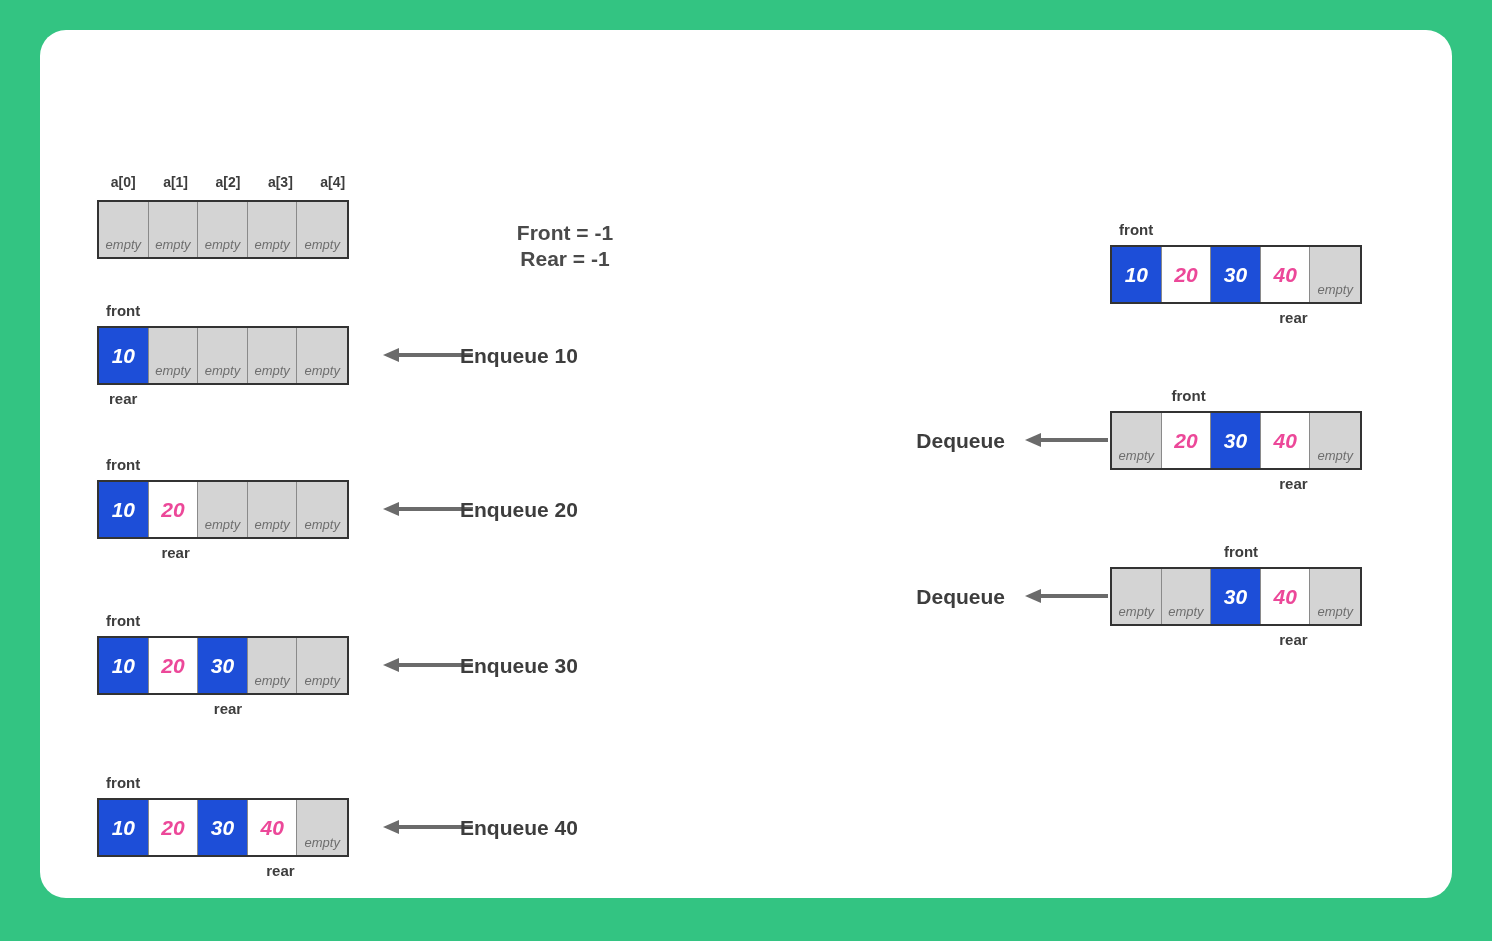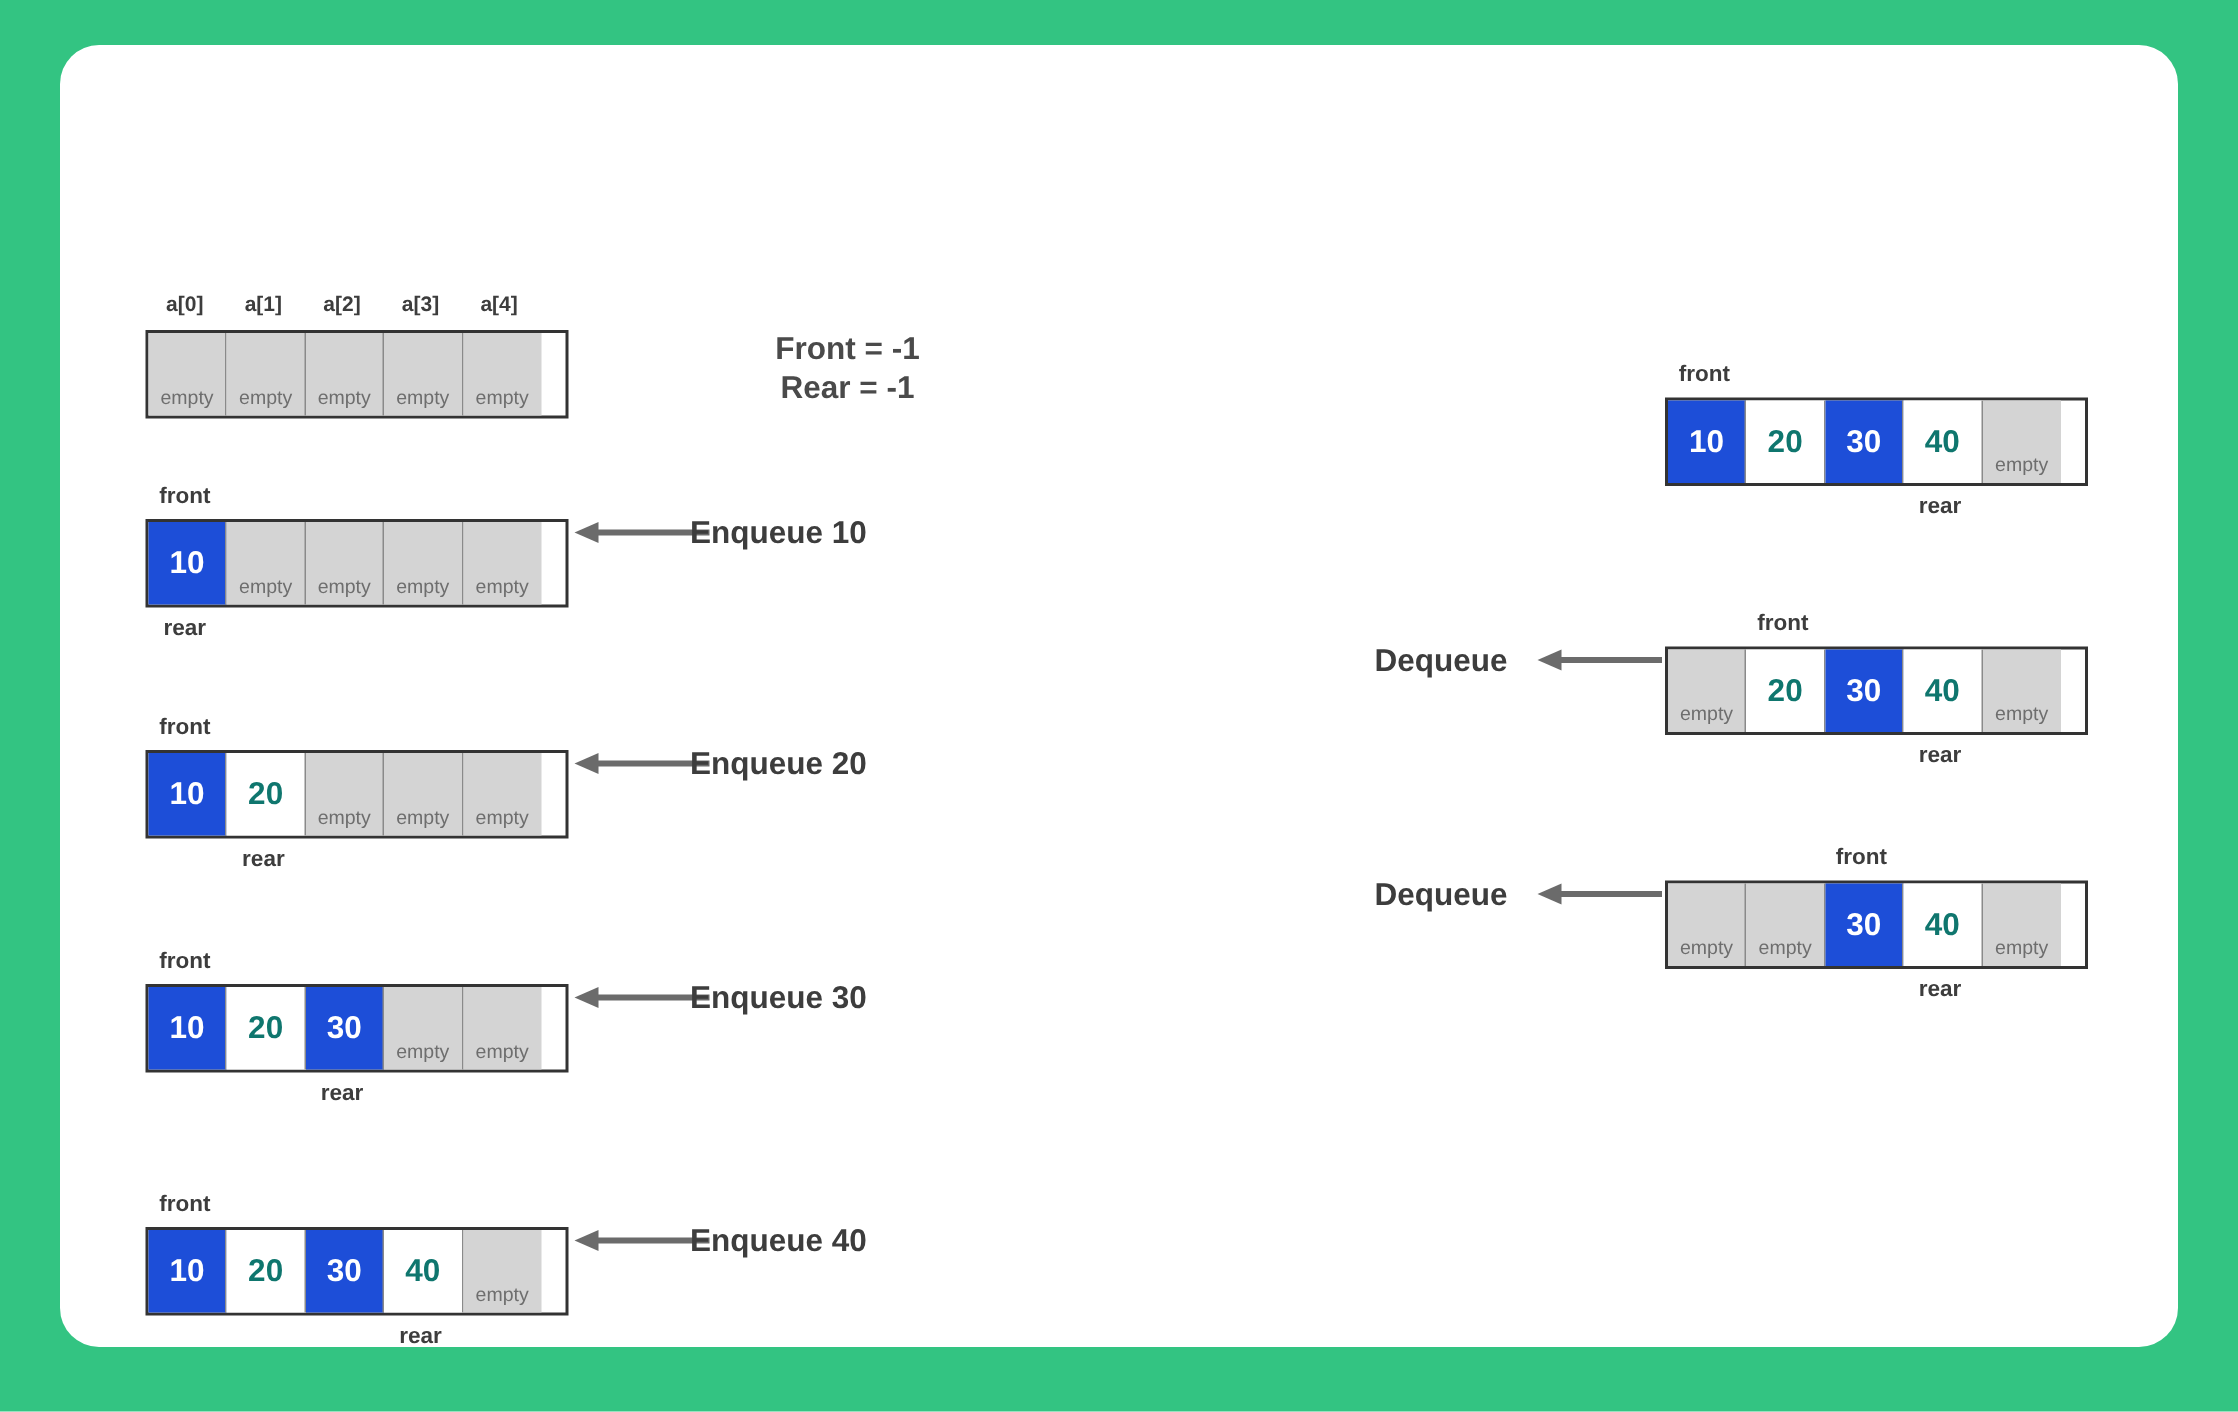--- a/index.html
+++ b/index.html
@@ -25,28 +25,28 @@
     text-align: center;
     font-size: 40px;
     font-weight: 800;
     color: #4a4a4a;
     letter-spacing: 0.3px;
   }
 
   
   .queue {
     position: absolute;
-    margin-top: 20px;
   }
   .cells {
     position: relative;
     display: flex;
     border: 2px solid #333333;
-    width: 282px;
+    width: 252px;
     height: 59px;
+    font-style: italic;
   }
   .cell {
     width: 52.4px;
     height: 100%;
     border-right: 1px solid #8a8a8a;
     position: relative;
     display: flex;
     align-items: center;
     justify-content: center;
   }
@@ -54,21 +54,21 @@
   .cell.gray  { background: #d4d4d4; }
   .cell.white { background: #ffffff; }
   .cell.green { background: #1d4ed8; }
 
   .cell .val {
     font-size: 21px;
     font-weight: 700;
     line-height: 1;
   }
   .cell.green .val { color: #ffffff; }
-  .cell.white .val { color: #0f766e; }
+  .cell.white .val { color: #ec4899; }
   .cell .empty {
     position: absolute;
     left: 0; right: 0;
     bottom: 5px;
     text-align: center;
     font-size: 13px;
     font-weight: 400;
     color: #6e6e6e;
   }
 

